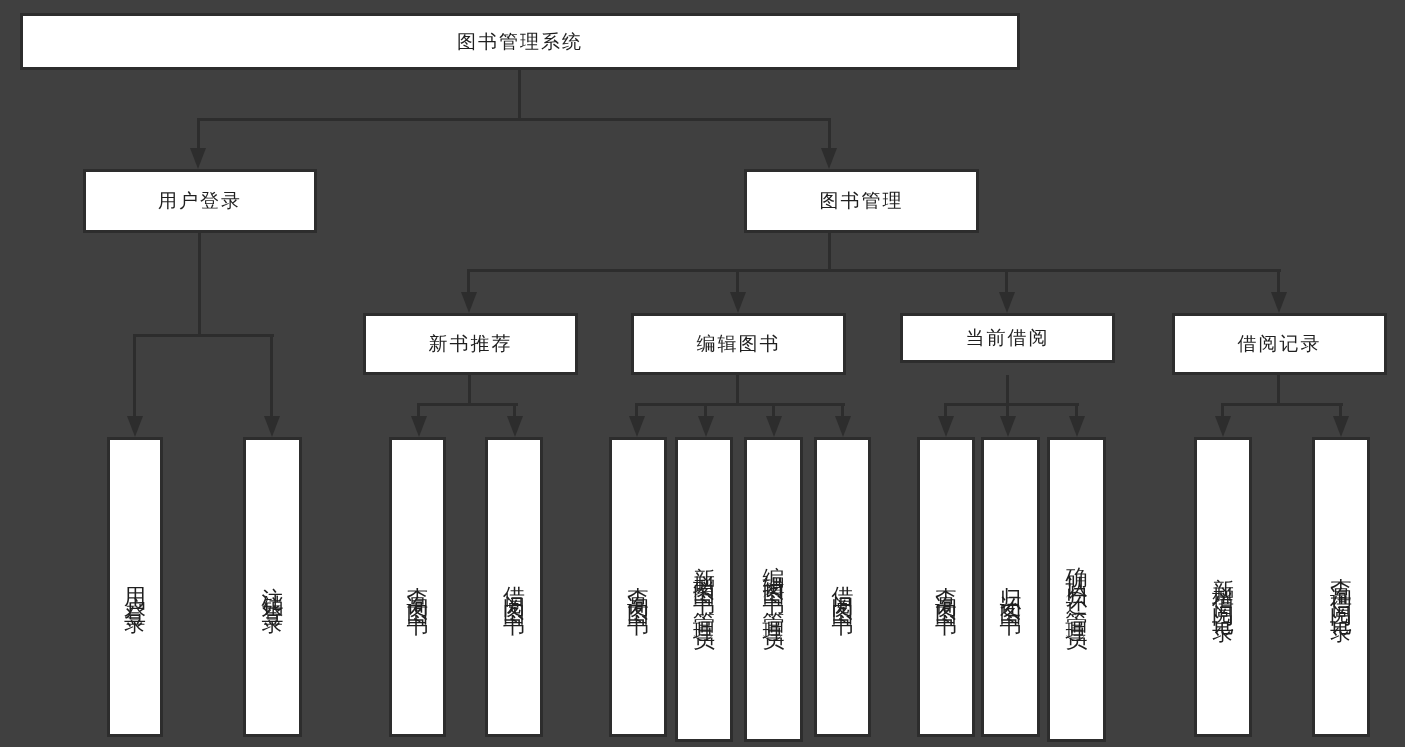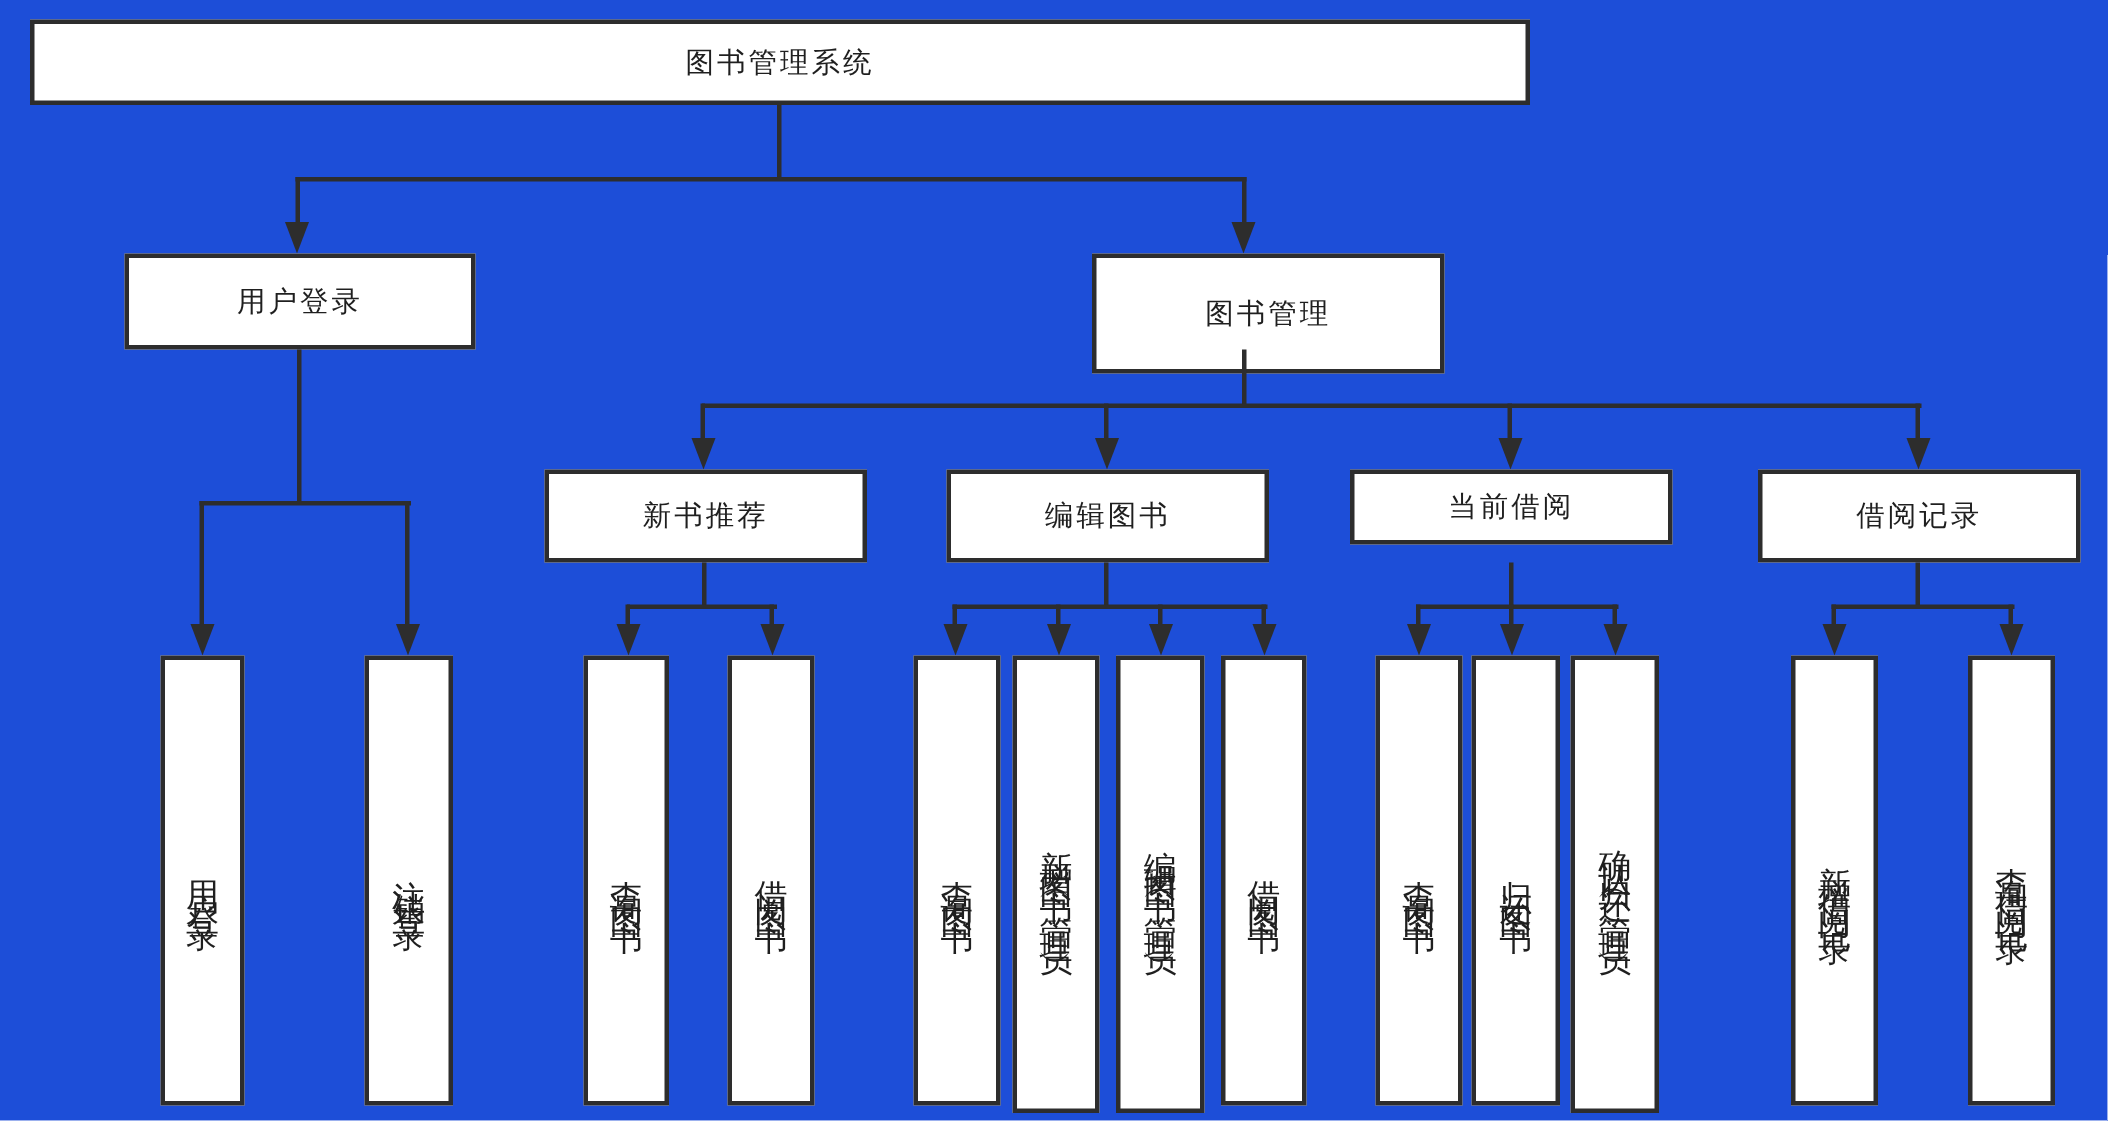--- a/index.html
+++ b/index.html
@@ -5,21 +5,21 @@
   :root{
     --line:#2d2d2d;
     --text:#1f1f1f;
     --wm:#c5c5c5;
   }
   html,body{margin:0;padding:0;background:#ffffff;}
   body{font-family:"Liberation Sans","DejaVu Sans",sans-serif;}
   .canvas{
     position:relative;
     width:1405px;height:747px;
-    background:#1d4ed8;
+    background:#404040;
     overflow:hidden;
   }
   .box{
     position:absolute;
     box-sizing:border-box;
     border:3px solid var(--line);
     background:#ffffff;
     display:flex;align-items:center;justify-content:center;
     color:var(--text);
   }
@@ -59,21 +59,21 @@
   <div class="box hbox" style="left:20px;top:13px;width:1000px;height:57px;">图书管理系统</div>
 
   <div class="vl" style="left:518px;top:70px;height:50px;"></div>
   <div class="hl" style="left:197px;top:118px;width:634px;"></div>
   <div class="vl" style="left:197px;top:118px;height:32px;"></div>
   <div class="arrow" style="left:190px;top:148px;"></div>
   <div class="vl" style="left:828px;top:118px;height:32px;"></div>
   <div class="arrow" style="left:821px;top:148px;"></div>
 
   <div class="box hbox" style="left:83px;top:169px;width:234px;height:64px;">用户登录</div>
-  <div class="box hbox" style="left:728px;top:169px;width:235px;height:80px;">图书管理</div>
+  <div class="box hbox" style="left:744px;top:169px;width:235px;height:64px;">图书管理</div>
 
   <div class="vl" style="left:198px;top:233px;height:103px;"></div>
   <div class="hl" style="left:133px;top:334px;width:141px;"></div>
   <div class="vl" style="left:133px;top:334px;height:84px;"></div>
   <div class="arrow" style="left:127px;top:416px;"></div>
   <div class="vl" style="left:270px;top:334px;height:84px;"></div>
   <div class="arrow" style="left:264px;top:416px;"></div>
 
   <div class="vl" style="left:828px;top:233px;height:39px;"></div>
   <div class="hl" style="left:468px;top:269px;width:813px;"></div>

